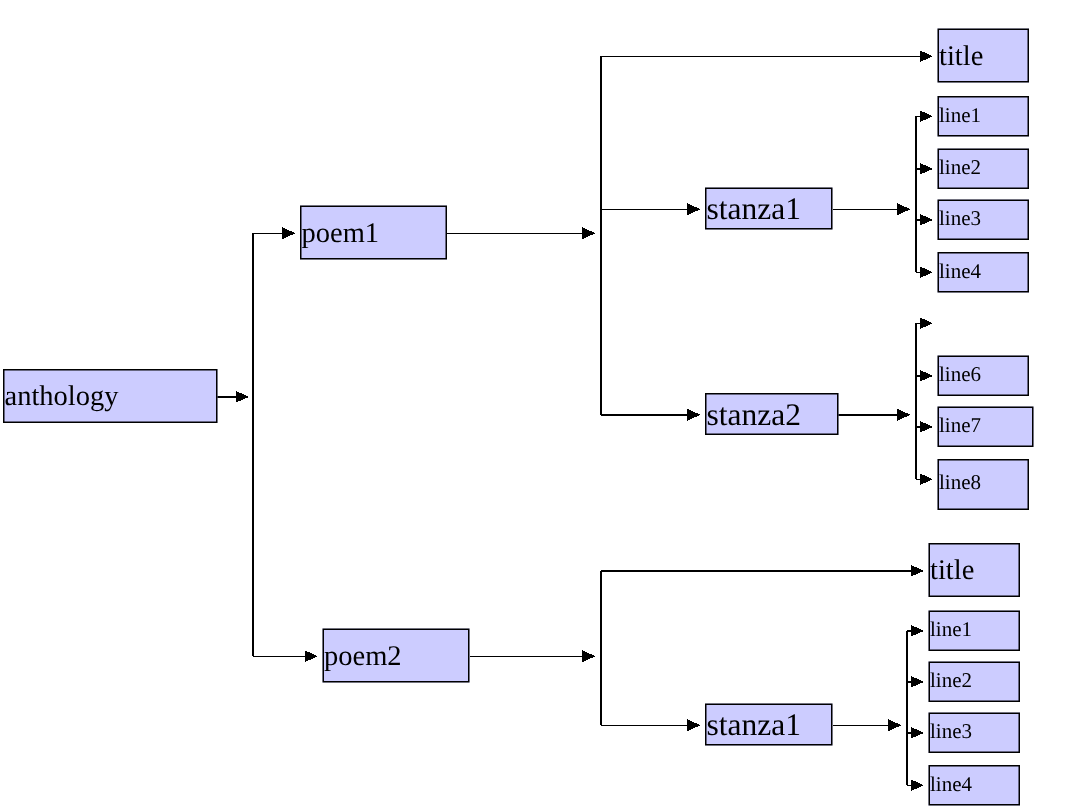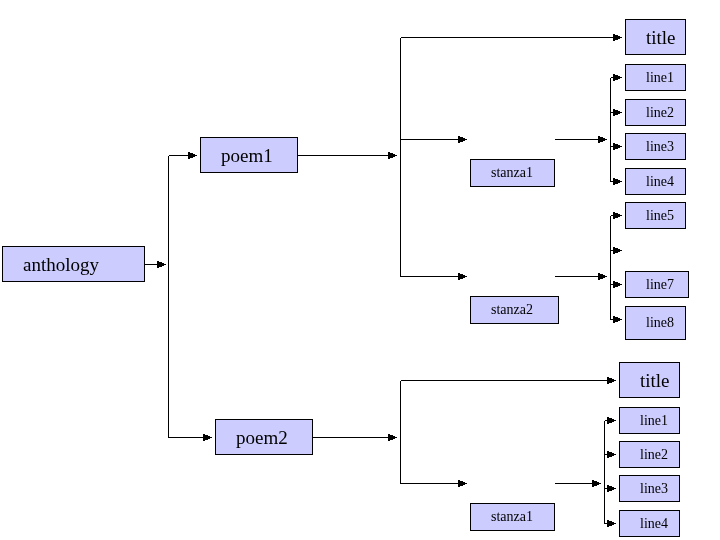--- a/index.html
+++ b/index.html
@@ -17,26 +17,26 @@
     left: 0; top: 0;
     width: 720px; height: 540px;
   }
   .node {
     position: absolute;
     background: #ccccff;
     border: 1px solid #000000;
     color: #000000;
     display: flex;
     align-items: center;
-    padding-left: 20px;
+    padding-left: 0;
     font-size: 19px;
     line-height: 1;
     white-space: nowrap;
   }
-  .node.mid { font-size: 14px; margin-top: 34px; }
+  .node.mid { font-size: 21px; }
   .node.small { font-size: 14px; font-weight: normal; }
 </style>
 </head>
 <body>
 
 <div class="canvas">
 
   <svg class="connectors" viewBox="0 0 720 540" shape-rendering="crispEdges">
     <defs>
       <marker id="arr" markerWidth="9" markerHeight="8" refX="8" refY="4" orient="auto">
@@ -111,22 +111,22 @@
     <span>line3</span>
   </div>
   <div class="node small" style="left:625px;top:168px;width:61px;height:27px">
     <span>line4</span>
   </div>
 
   <div class="node mid" style="left:470px;top:262px;width:89px;height:28px">
     <span>stanza2</span>
   </div>
 
-  <div class="node small" style="left:625px;top:202px;width:61px;height:27px">
-    <span>line5</span>
+  <div class="node small" style="left:625px;top:237px;width:61px;height:27px">
+    <span>line6</span>
   </div>
   <div class="node small" style="left:625px;top:271px;width:64px;height:27px">
     <span>line7</span>
   </div>
   <div class="node small" style="left:625px;top:306px;width:61px;height:34px">
     <span>line8</span>
   </div>
 
   <div class="node" style="left:215px;top:419px;width:98px;height:36px">
     <span>poem2</span>

